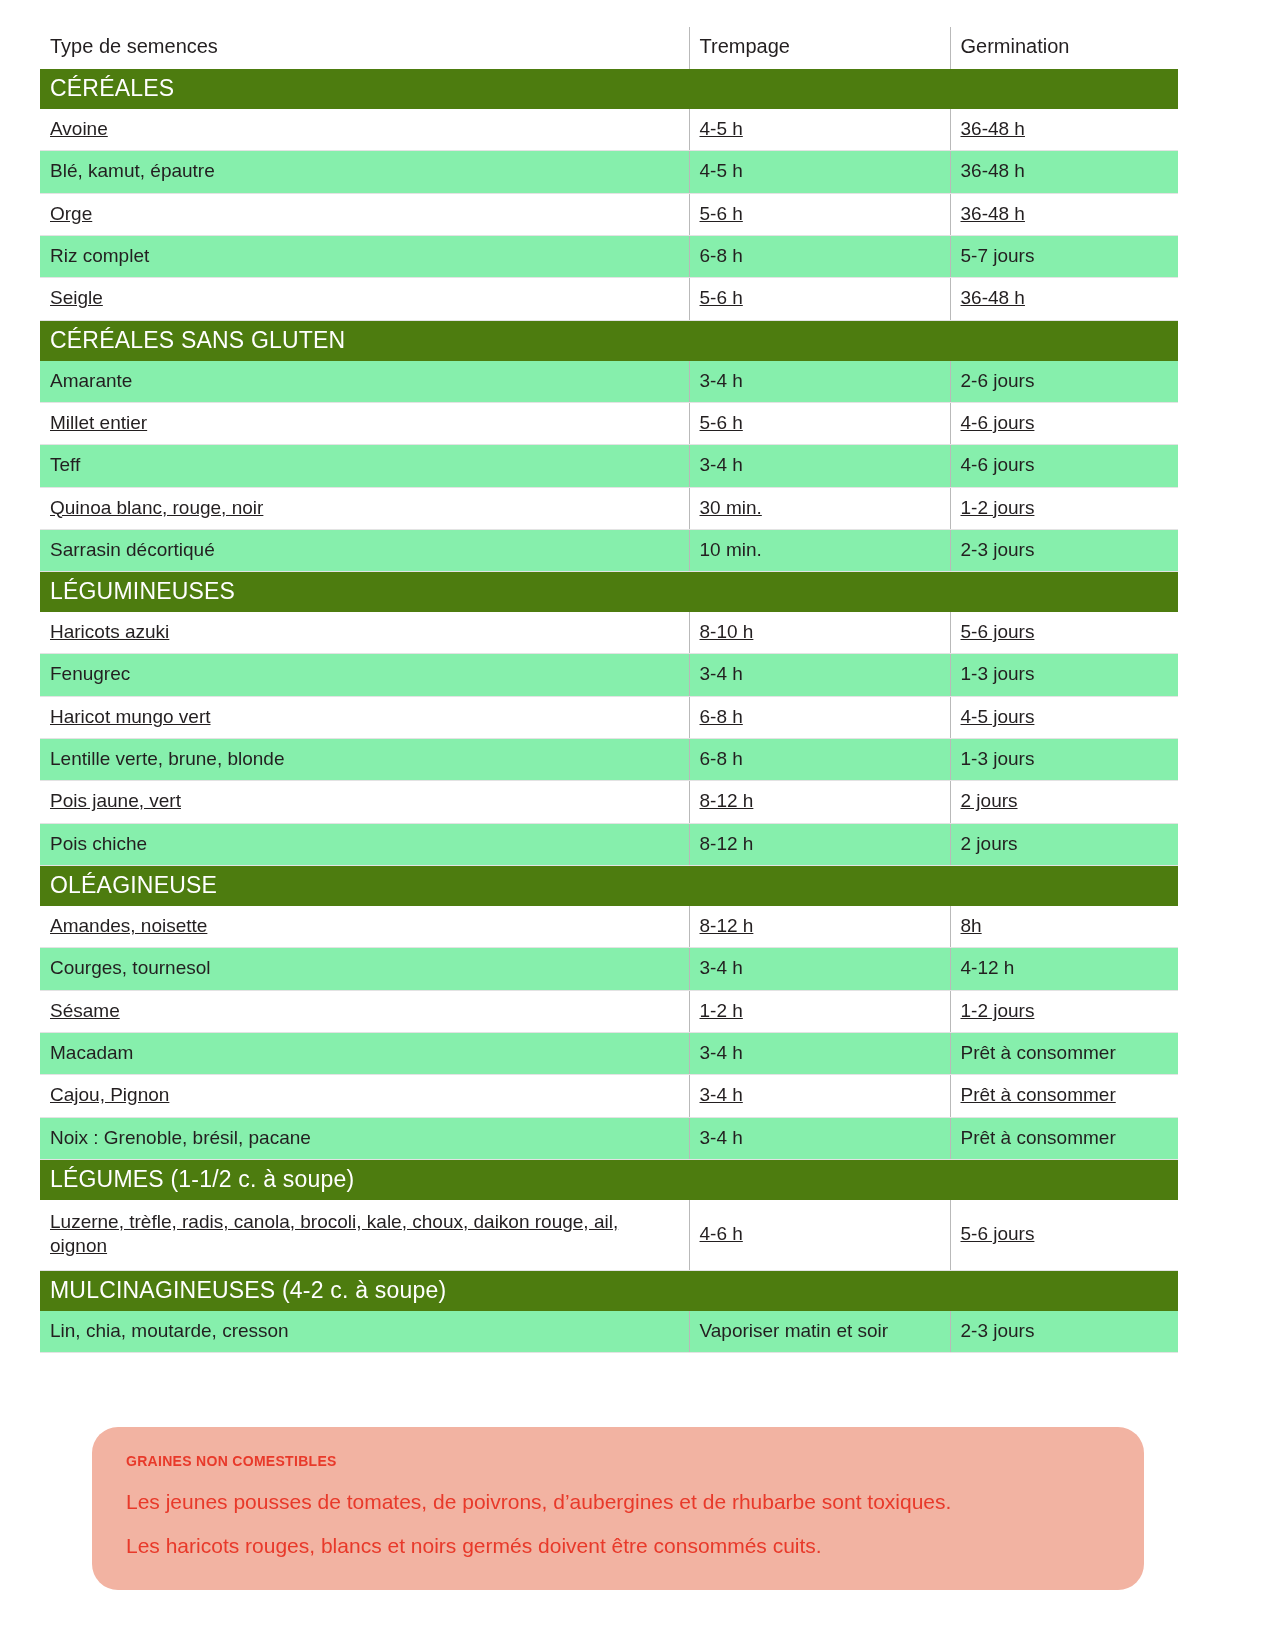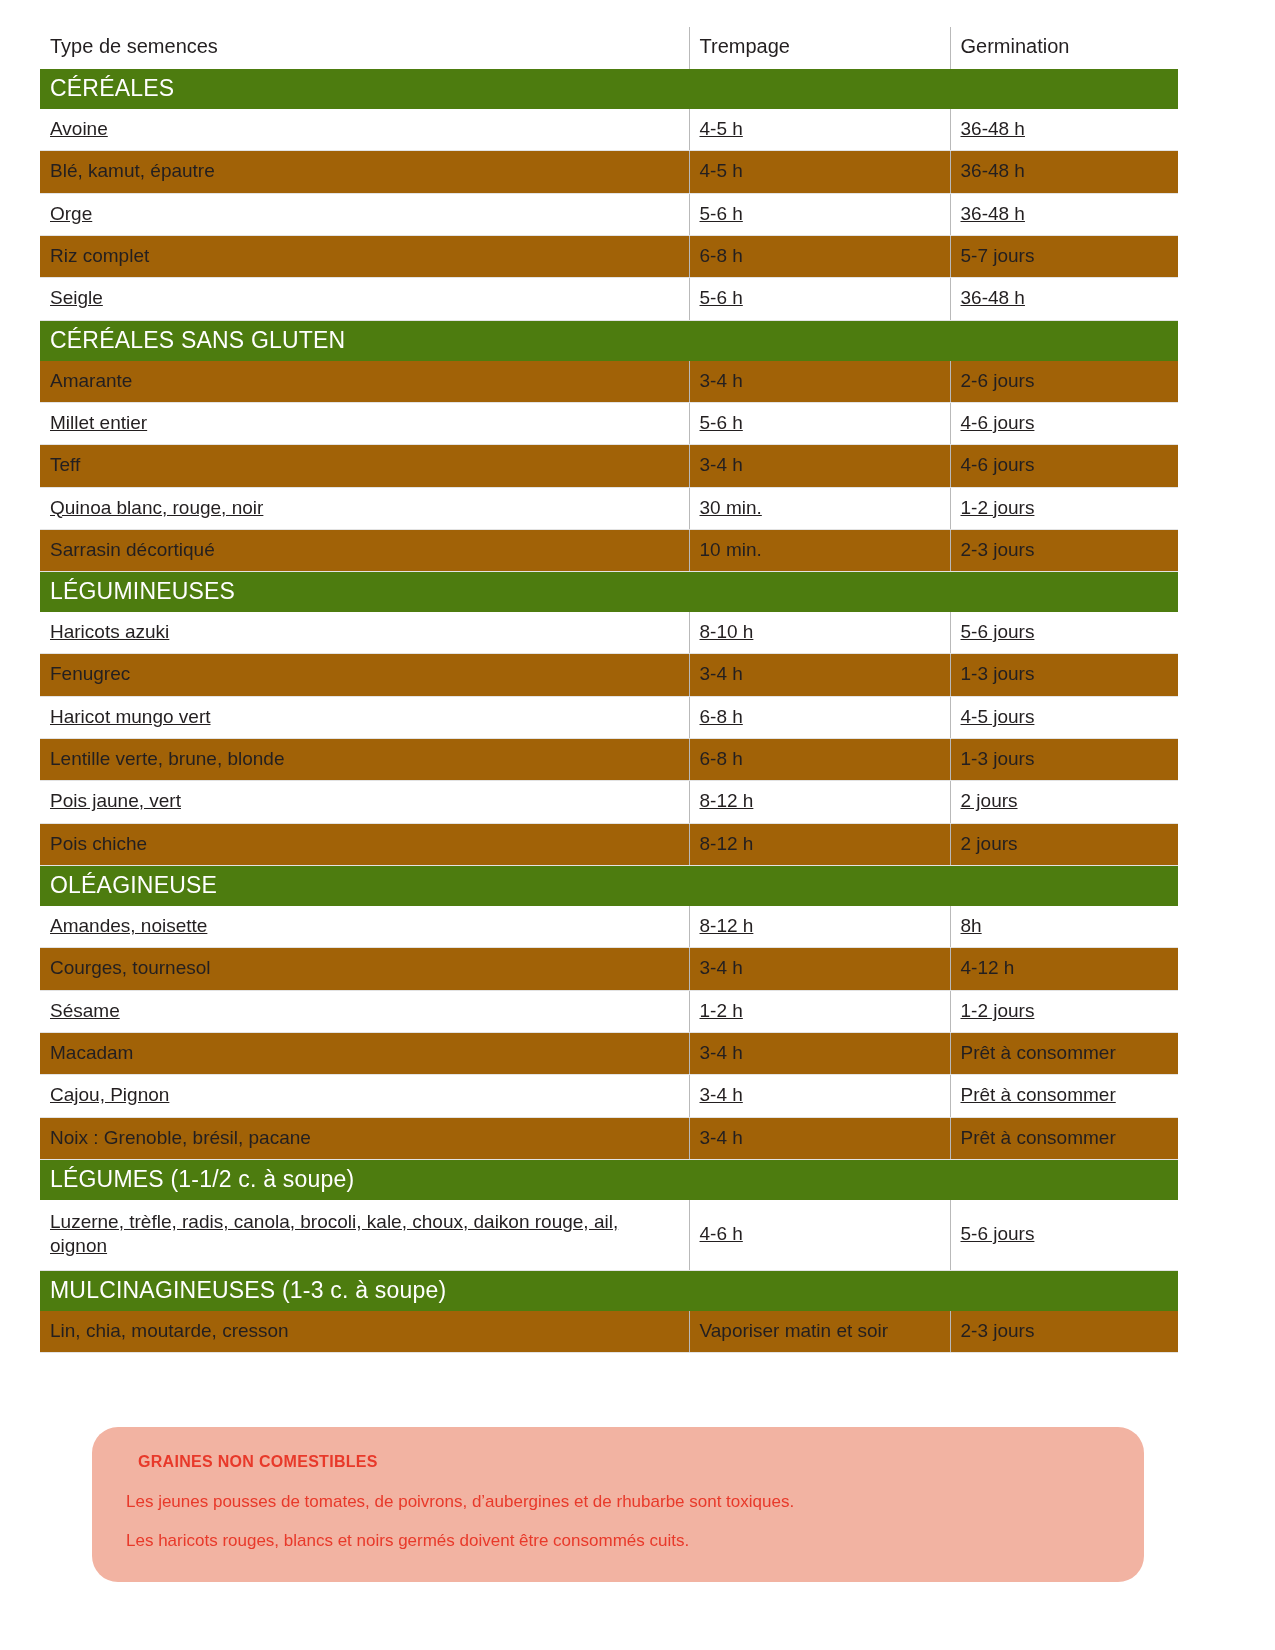--- a/index.html
+++ b/index.html
@@ -80,21 +80,21 @@
     font-size: 19px;
     color: #231f20;
     vertical-align: middle;
     border-bottom: 1px solid #e3e3e3;
     line-height: 1.28;
   }
   tr.data-row td.col-div {
     border-left: 1.5px solid #b9b9b9;
   }
   tr.data-row.alt td {
-    background: #a16207;
+    background: #86efac;
   }
   tr.data-row.plain td {
     background: #ffffff;
     text-decoration: underline;
   }
   tr.data-row.two-line td.cell-type {
     padding-top: 10px;
     padding-bottom: 11px;
   }
 
@@ -105,28 +105,28 @@
     left: 92px;
     top: 1358px;
     width: 1052px;
     box-sizing: border-box;
     background: #f2b3a2;
     border-radius: 26px;
     padding: 26px 34px 30px 34px;
   }
   .warning-title {
     color: #e8392a;
-    font-size: 16px;
+    font-size: 14px;
     font-weight: bold;
     letter-spacing: 0.3px;
-    margin: 0 0 20px 12px;
+    margin: 0 0 20px 0;
   }
   .warning-line {
     color: #e8392a;
-    font-size: 17px;
+    font-size: 21px;
     margin: 0 0 18px 0;
     line-height: 1.25;
   }
   .warning-line:last-child {
     margin-bottom: 0;
   }
 </style>
 </head>
 <body>
 
@@ -270,21 +270,21 @@
           </tr>
           <tr class="section-row">
             <td colspan="3">LÉGUMES (1-1/2 c. à soupe)</td>
           </tr>
           <tr class="data-row plain two-line">
             <td class="cell-type">Luzerne, trèfle, radis, canola, brocoli, kale, choux, daikon rouge, ail, oignon</td>
             <td class="col-div">4-6 h</td>
             <td class="col-div">5-6 jours</td>
           </tr>
           <tr class="section-row">
-            <td colspan="3">MULCINAGINEUSES (1-3 c. à soupe)</td>
+            <td colspan="3">MULCINAGINEUSES (4-2 c. à soupe)</td>
           </tr>
           <tr class="data-row alt">
             <td class="cell-type">Lin, chia, moutarde, cresson</td>
             <td class="col-div">Vaporiser matin et soir</td>
             <td class="col-div">2-3 jours</td>
           </tr>
         </tbody>
     </table>
   </div>
 

